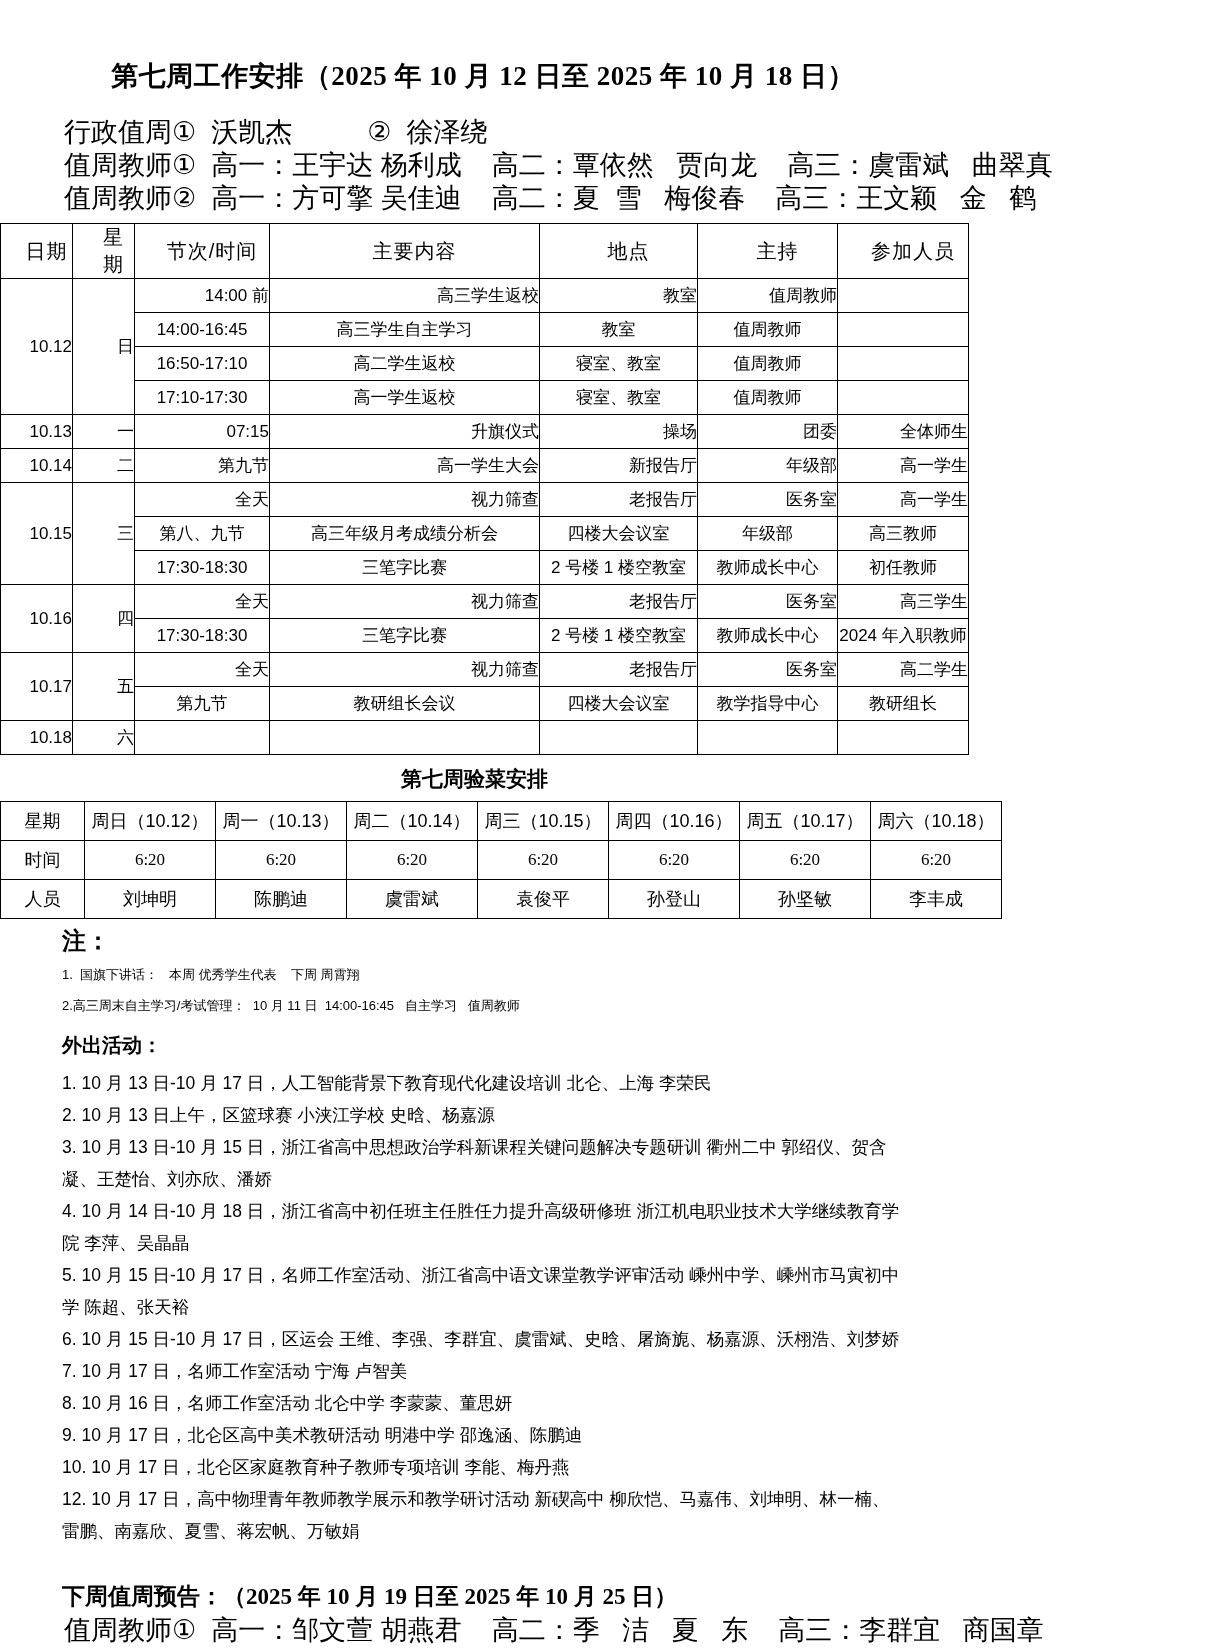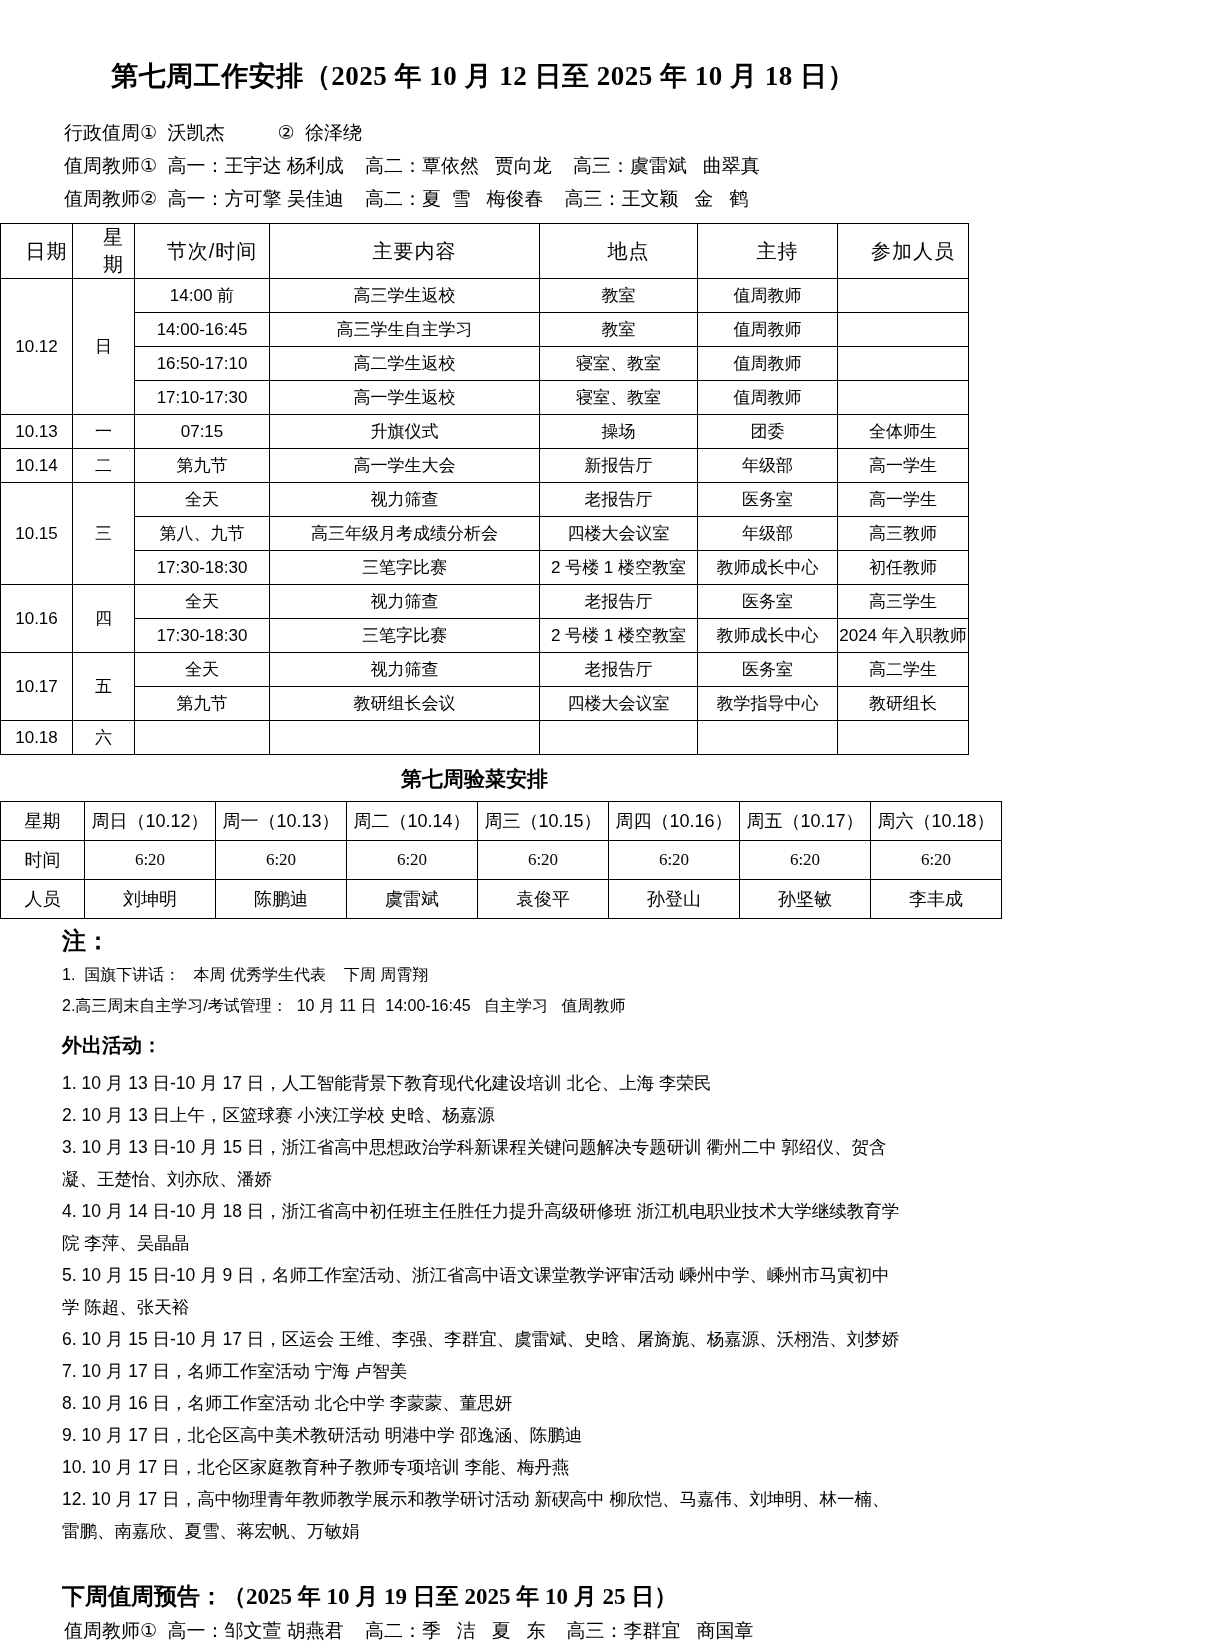--- a/index.html
+++ b/index.html
@@ -18,21 +18,21 @@
     font-size:27px;
     font-weight:bold;
     letter-spacing:0.5px;
     margin:58px 0 22px 0;
     font-family:"Liberation Serif","DejaVu Serif",serif;
   }
 
   
   .duty-block{ margin:0 0 8px 64px; }
   .duty-line{
-    font-size:19px;
+    font-size:27px;
     line-height:33px;
     white-space:pre;
     font-family:"Liberation Sans","DejaVu Sans",sans-serif;
   }
 
   
   table.sched{
     border-collapse:collapse;
     margin:6px auto 0 auto;
     width:968px;
@@ -58,21 +58,21 @@
   }
   td.num{ font-size:16px; font-family:"Liberation Serif","DejaVu Serif",serif;}
   td.daycell{ font-size:18px; }
   .c-date{ width:72px; }
   .c-week{ width:62px; }
   .c-period{ width:135px; }
   .c-content{ width:270px; }
   .c-place{ width:158px; }
   .c-host{ width:140px; }
   .c-join{ width:131px; }
-  tr.group-top > td{ border-top:1.6px solid #000; }
+  tr.group-top > td{ border-top:1.6px solid #000;text-align:right; }
   tr.group-last > td{ border-bottom:1.6px solid #000; }
 
   
   .sub-title{
     text-align:center;
     font-size:21px;
     font-weight:bold;
     margin:10px 17px 8px 0;
     font-family:Liberation Sans, sans-serif;
   }
@@ -95,21 +95,21 @@
 
   
   .notes{ margin:4px 0 0 62px; }
   .notes-label{
     font-size:24px;
     font-weight:bold;
     line-height:36px;
     font-family:"Liberation Sans","DejaVu Sans",sans-serif;
   }
   .note-item{
-    font-size:16px;
+    font-size:13px;
     line-height:31px;
     white-space:pre;
     font-family:"Liberation Sans","DejaVu Sans",sans-serif;
   }
 
   .out-label{
     font-size:20px;
     font-weight:bold;
     line-height:40px;
     margin:4px 0 2px 62px;
@@ -336,21 +336,21 @@
         <div class="note-item">2.高三周末自主学习/考试管理：  10 月 11 日  14:00-16:45   自主学习   值周教师</div>
       </div>
   </div>
 
   <div class="out-label">外出活动：</div>
   <div class="out-list" id="out-list">
       <div class="out-item">1. 10 月 13 日-10 月 17 日，人工智能背景下教育现代化建设培训   北仑、上海   李荣民</div>
       <div class="out-item">2. 10 月 13 日上午，区篮球赛   小浃江学校   史晗、杨嘉源</div>
       <div class="out-item">3. 10 月 13 日-10 月 15 日，浙江省高中思想政治学科新课程关键问题解决专题研训   衢州二中   郭绍仪、贺含凝、王楚怡、刘亦欣、潘娇</div>
       <div class="out-item">4. 10 月 14 日-10 月 18 日，浙江省高中初任班主任胜任力提升高级研修班   浙江机电职业技术大学继续教育学院   李萍、吴晶晶</div>
-      <div class="out-item">5. 10 月 15 日-10 月 9 日，名师工作室活动、浙江省高中语文课堂教学评审活动   嵊州中学、嵊州市马寅初中学   陈超、张天裕</div>
+      <div class="out-item">5. 10 月 15 日-10 月 17 日，名师工作室活动、浙江省高中语文课堂教学评审活动   嵊州中学、嵊州市马寅初中学   陈超、张天裕</div>
       <div class="out-item">6. 10 月 15 日-10 月 17 日，区运会 王维、李强、李群宜、虞雷斌、史晗、屠旖旎、杨嘉源、沃栩浩、刘梦娇</div>
       <div class="out-item">7. 10 月 17 日，名师工作室活动   宁海 卢智美</div>
       <div class="out-item">8. 10 月 16 日，名师工作室活动   北仑中学   李蒙蒙、董思妍</div>
       <div class="out-item">9. 10 月 17 日，北仑区高中美术教研活动   明港中学   邵逸涵、陈鹏迪</div>
       <div class="out-item">10. 10 月 17 日，北仑区家庭教育种子教师专项培训   李能、梅丹燕</div>
       <div class="out-item">12. 10 月 17 日，高中物理青年教师教学展示和教学研讨活动   新碶高中   柳欣恺、马嘉伟、刘坤明、林一楠、雷鹏、南嘉欣、夏雪、蒋宏帆、万敏娟</div>
     </div>
 
   <div class="next-title">下周值周预告：（2025 年 10 月 19 日至 2025 年 10 月 25 日）</div>
   <div class="next-block">

